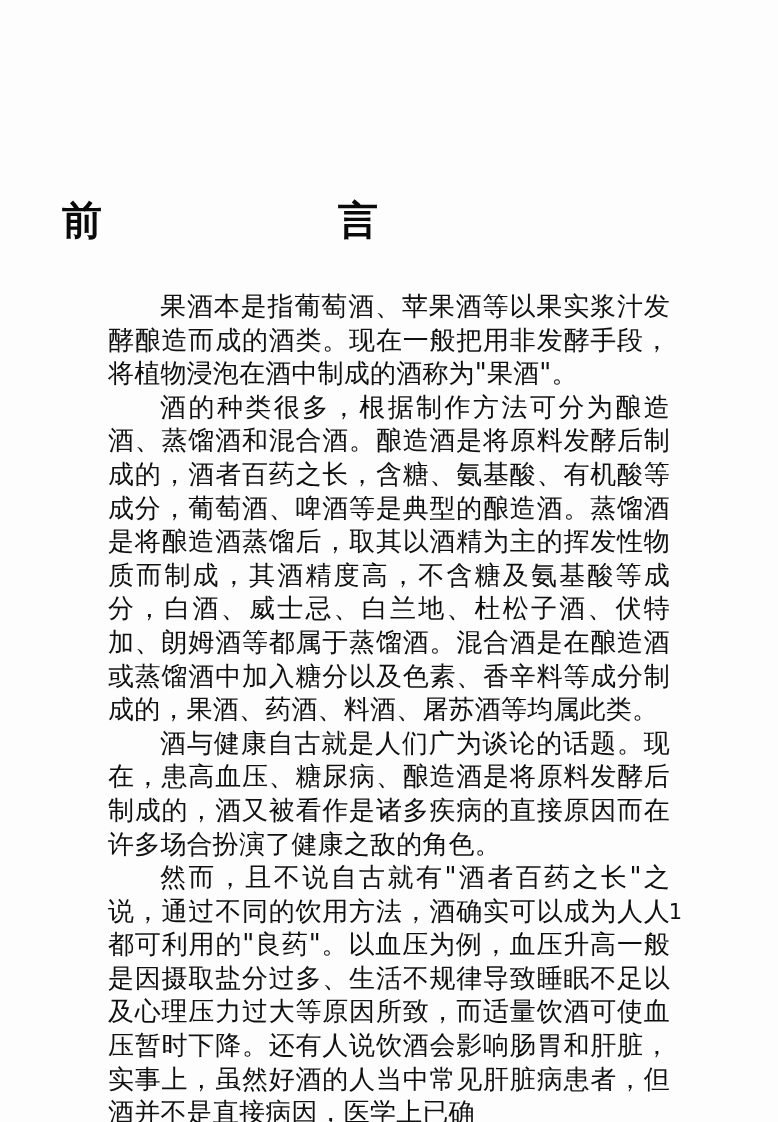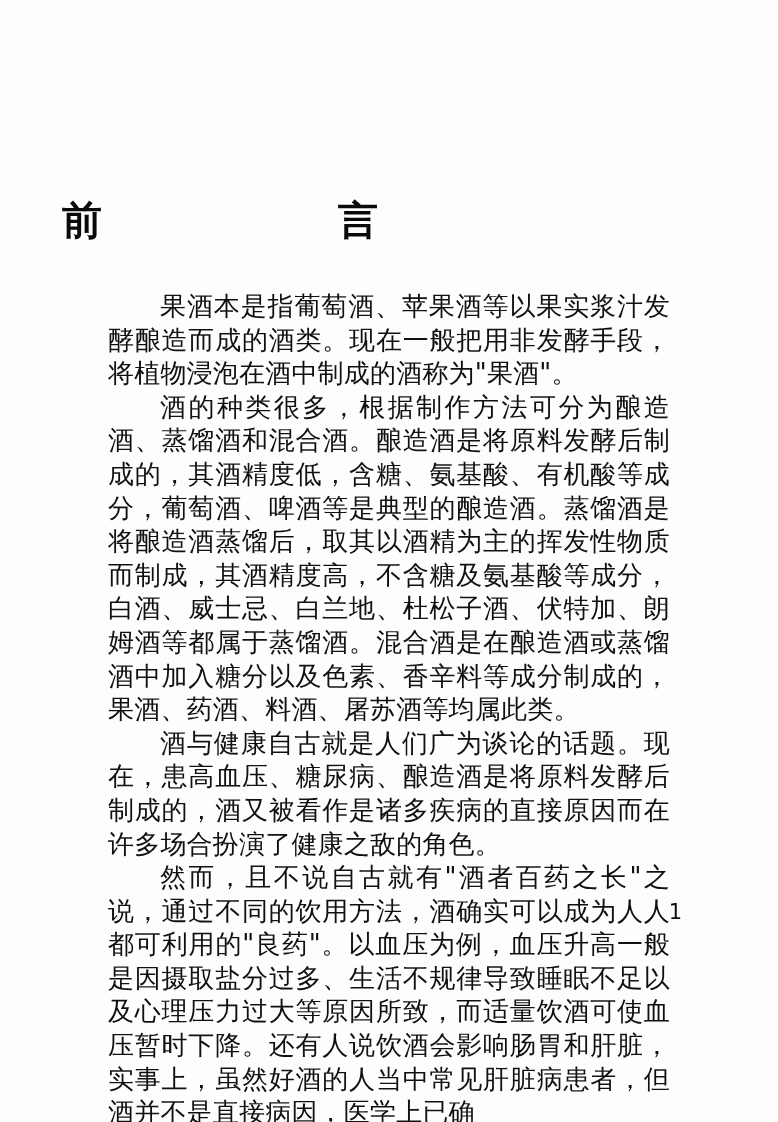--- a/index.html
+++ b/index.html
@@ -73,21 +73,21 @@
 </style>
 </head>
 <body>
 
 <div class="page">
 
   <div class="page-title">前　　言</div>
 
   <div class="body-text">
     <p>果酒本是指葡萄酒、苹果酒等以果实浆汁发酵酿造而成的酒类。现在一般把用非发酵手段，将植物浸泡在酒中制成的酒称为"果酒"。</p>
-    <p>酒的种类很多，根据制作方法可分为酿造酒、蒸馏酒和混合酒。酿造酒是将原料发酵后制成的，其酒精度低，含糖、氨基酸、有机酸等成分，葡萄酒、啤酒等是典型的酿造酒。蒸馏酒是将酿造酒蒸馏后，取其以酒精为主的挥发性物质而制成，其酒精度高，不含糖及氨基酸等成分，白酒、威士忌、白兰地、杜松子酒、伏特加、朗姆酒等都属于蒸馏酒。混合酒是在酿造酒或蒸馏酒中加入糖分以及色素、香辛料等成分制成的，果酒、药酒、料酒、屠苏酒等均属此类。</p>
+    <p>酒的种类很多，根据制作方法可分为酿造酒、蒸馏酒和混合酒。酿造酒是将原料发酵后制成的，酒者百药之长，含糖、氨基酸、有机酸等成分，葡萄酒、啤酒等是典型的酿造酒。蒸馏酒是将酿造酒蒸馏后，取其以酒精为主的挥发性物质而制成，其酒精度高，不含糖及氨基酸等成分，白酒、威士忌、白兰地、杜松子酒、伏特加、朗姆酒等都属于蒸馏酒。混合酒是在酿造酒或蒸馏酒中加入糖分以及色素、香辛料等成分制成的，果酒、药酒、料酒、屠苏酒等均属此类。</p>
     <p>酒与健康自古就是人们广为谈论的话题。现在，患高血压、糖尿病、酿造酒是将原料发酵后制成的，酒又被看作是诸多疾病的直接原因而在许多场合扮演了健康之敌的角色。</p>
     <p>然而，且不说自古就有"酒者百药之长"之说，通过不同的饮用方法，酒确实可以成为人人都可利用的"良药"。以血压为例，血压升高一般是因摄取盐分过多、生活不规律导致睡眠不足以及心理压力过大等原因所致，而适量饮酒可使血压暂时下降。还有人说饮酒会影响肠胃和肝脏，实事上，虽然好酒的人当中常见肝脏病患者，但酒并不是直接病因，医学上已确</p>
   </div>
 
   <div class="page-number">1</div>
 
   <div class="footer-dot">.</div>
 
 </div>
 

